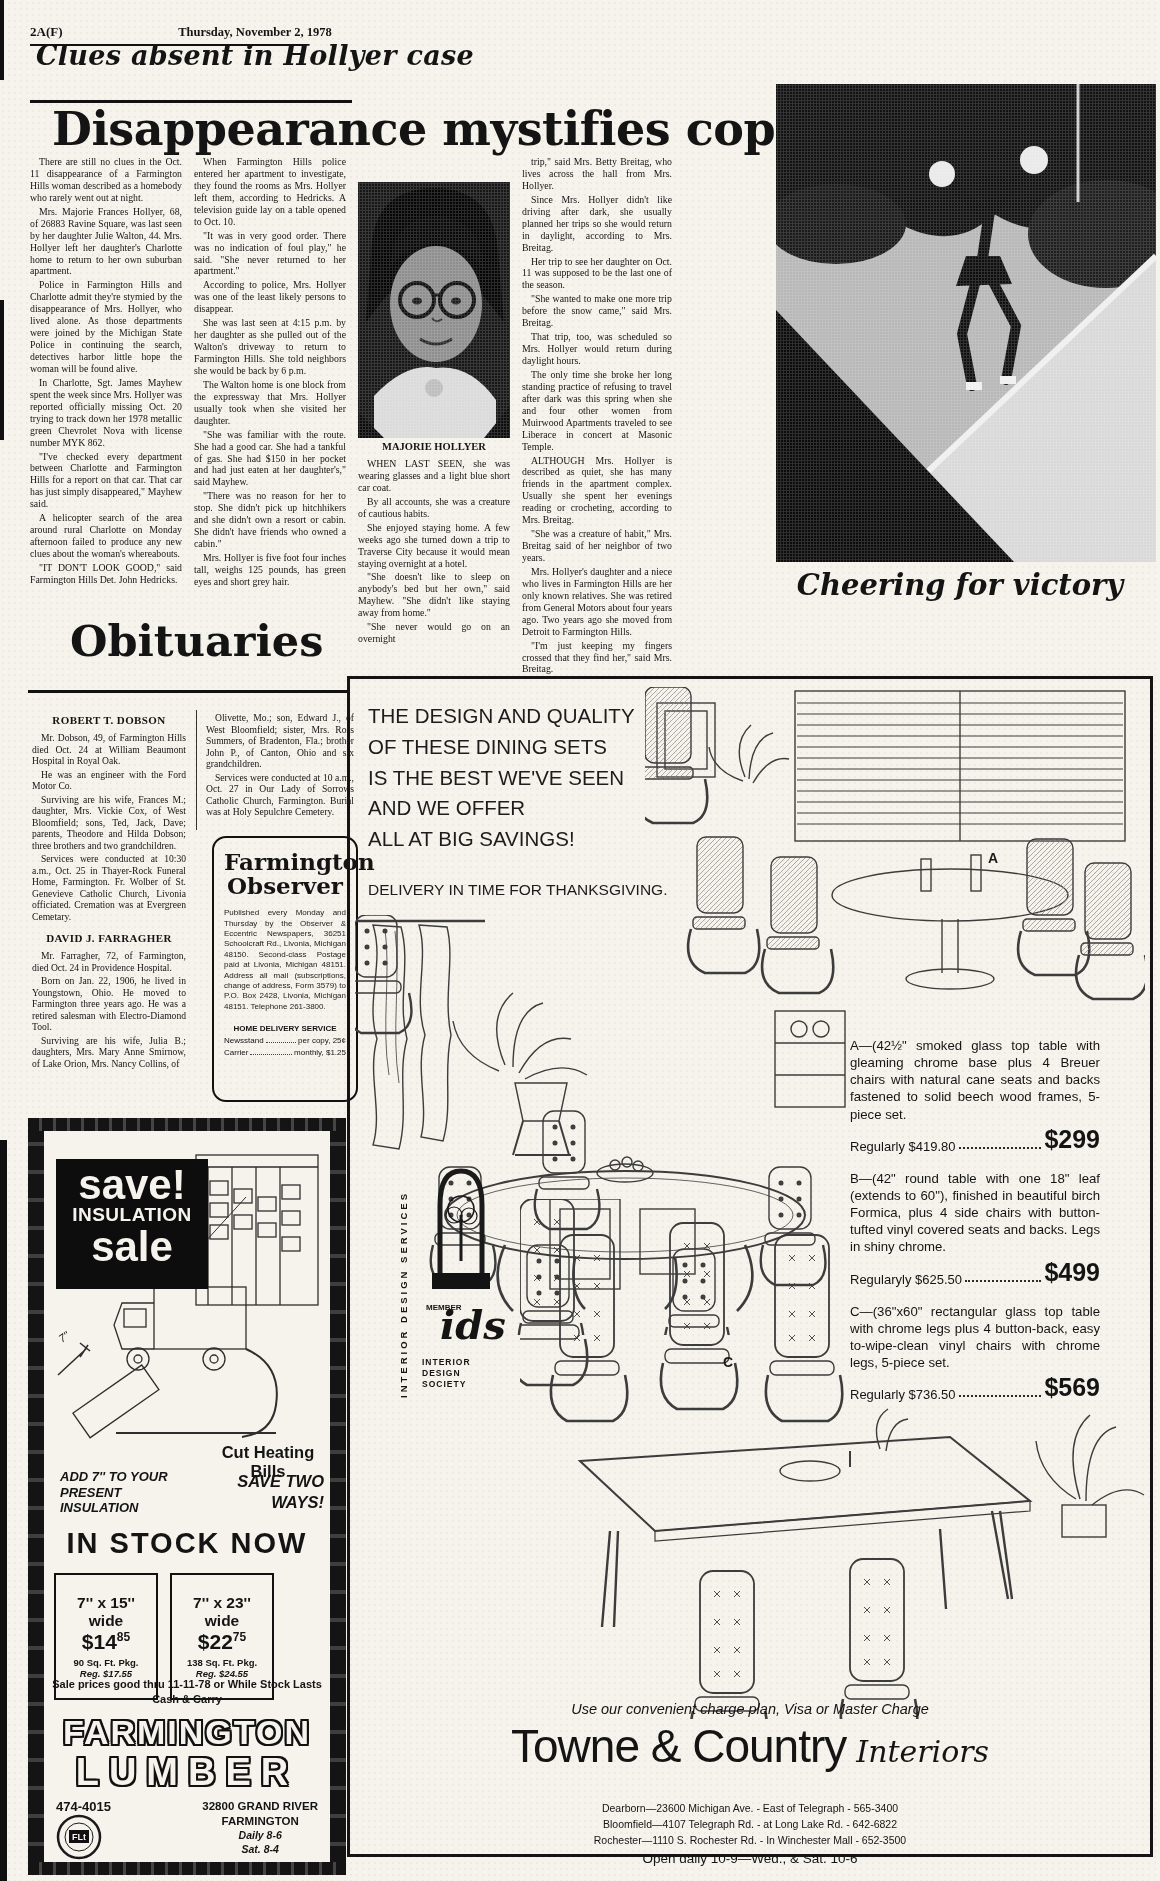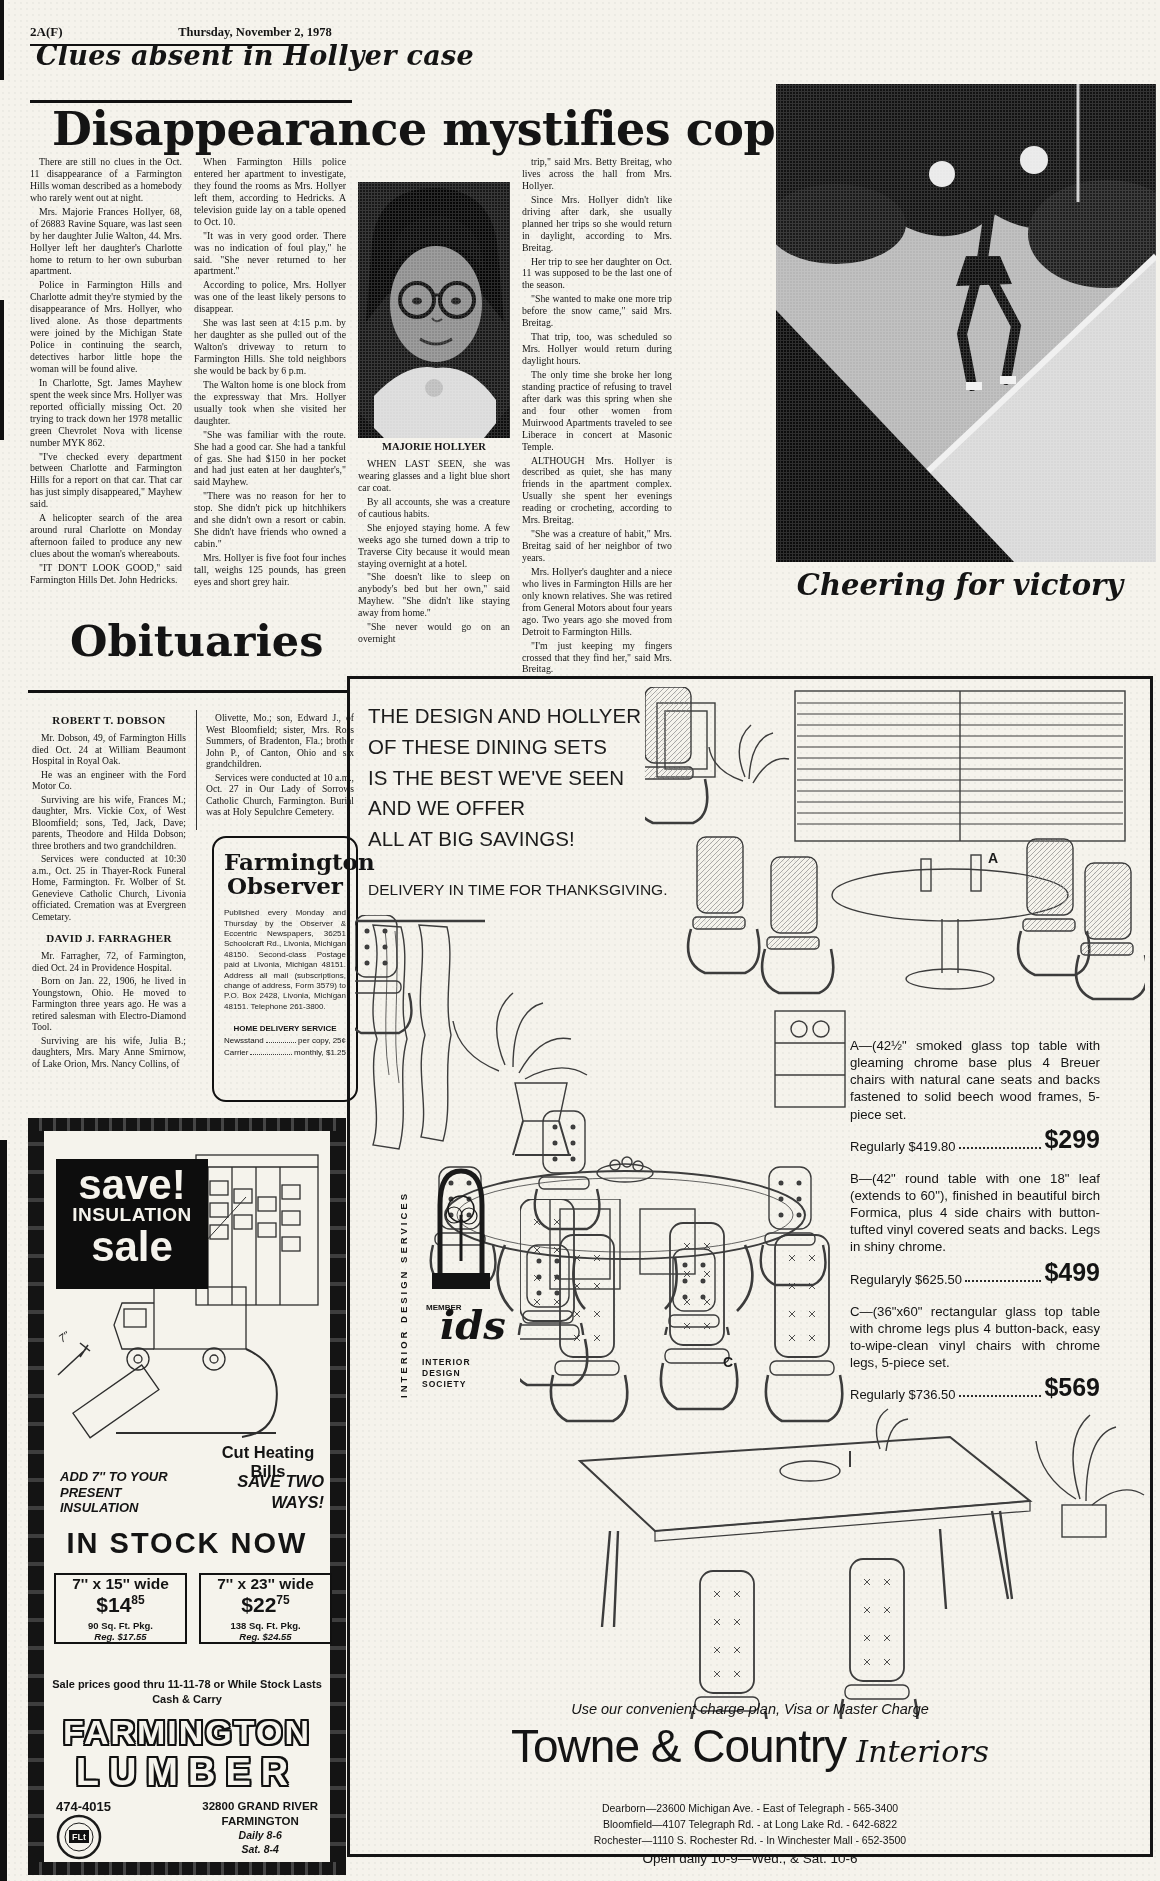--- a/index.html
+++ b/index.html
@@ -42,21 +42,21 @@
   .lumber-in{position:absolute;left:16px;right:16px;top:13px;bottom:13px;background:#f5f3ec;}
   .saveblk{background:#0d0d0d;color:#f5f3ec;text-align:center;font-family:"Liberation Sans",sans-serif;font-weight:bold;padding-top:6px;box-sizing:border-box;}
   .saveblk .s1{font-size:42px;line-height:.95;}
   .saveblk .s2{font-size:19px;letter-spacing:.5px;line-height:1.1;}
   .saveblk .s3{font-size:42px;line-height:1;}
   .cutheat{font-family:"Liberation Sans",sans-serif;font-weight:bold;font-size:16.5px;text-align:center;line-height:1.15;margin-top:20px;}
   .add7{font-family:"Liberation Sans",sans-serif;font-weight:bold;font-style:italic;font-size:13px;line-height:1.2;}
   .twoways{font-family:"Liberation Sans",sans-serif;font-weight:bold;font-style:italic;font-size:16.5px;text-align:right;line-height:1.25;}
   .instock{font-family:"Liberation Sans",sans-serif;font-weight:bold;font-size:29px;text-align:center;letter-spacing:2px;}
   .pbrow{display:flex;gap:12px;}
-  .pbox{width:133px;border:2px solid #111;text-align:center;font-family:"Liberation Sans",sans-serif;padding:0 2px;box-sizing:border-box;background:#f5f3ec;}
+  .pbox{width:104px;border:2px solid #111;text-align:center;font-family:"Liberation Sans",sans-serif;padding:19px 2px;box-sizing:border-box;background:#f5f3ec;}
   .pbox .sz{font-size:15.5px;font-weight:bold;}
   .pbox .pr{font-size:21px;font-weight:bold;}
   .pbox .pr sup{font-size:12px;}
   .pbox .pk{font-size:9.5px;font-weight:bold;margin-top:3px;}
   .pbox .rg{font-size:9.5px;font-style:italic;font-weight:bold;}
   .salenote{font-family:"Liberation Sans",sans-serif;font-weight:bold;font-size:11px;text-align:center;line-height:1.35;}
   .outline{font-family:"Liberation Sans",sans-serif;font-weight:bold;color:#f5f3ec;text-align:center;
     text-shadow:-2px -2px 0 #111,2px -2px 0 #111,-2px 2px 0 #111,2px 2px 0 #111,0 -2px 0 #111,0 2px 0 #111,-2px 0 0 #111,2px 0 0 #111;}
   .lum-bottom{display:flex;justify-content:space-between;font-family:"Liberation Sans",sans-serif;}
   .lphone{font-size:13px;font-weight:bold;}
@@ -339,21 +339,21 @@
           <div class="lhours">Daily 8-6</div>
           <div class="lhours">Sat. 8-4</div>
         </div>
       </div>
     </div>
   </div>
 
   <div class="abs furnbox" style="left:347px;top:676px;width:806px;height:1181px;">
     <div class="abs fhead" style="left:18px;top:22px;width:286px;">
 
-    <div>THE DESIGN AND HOLLYER</div>
+    <div>THE DESIGN AND QUALITY</div>
         <div>OF THESE DINING SETS</div>
         <div>IS THE BEST WE'VE SEEN</div>
         <div>AND WE OFFER</div>
         <div>ALL AT BIG SAVINGS!</div>
       </div>
     <div class="abs fdeliv" style="left:18px;top:202px;width:300px;">DELIVERY IN TIME FOR THANKSGIVING.</div>
 
     <svg class="abs" style="left:295px;top:8px;" width="500" height="330" viewBox="0 0 500 330">
       <defs>
         <pattern id="cane" width="5" height="5" patternUnits="userSpaceOnUse">

